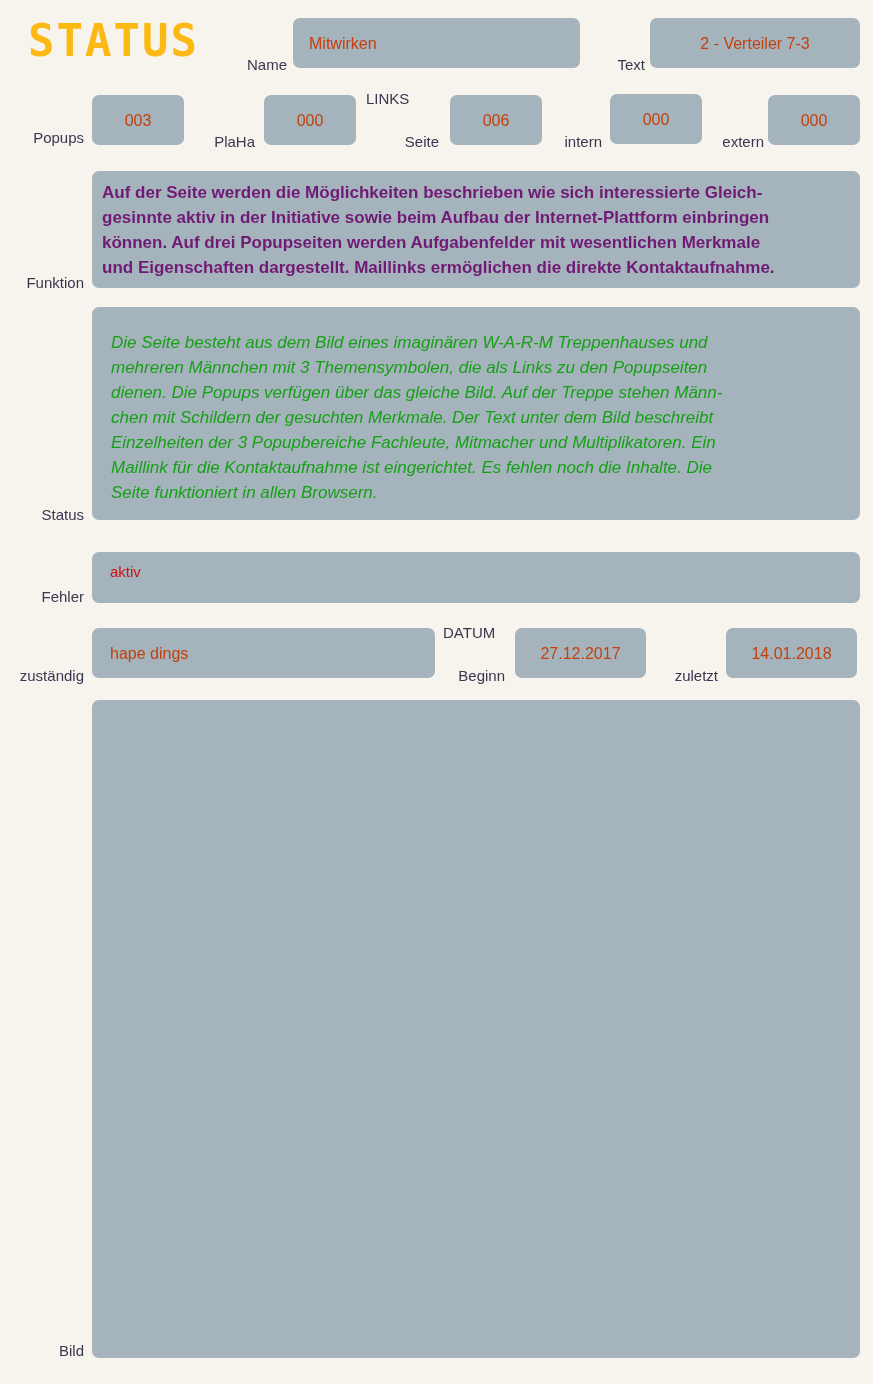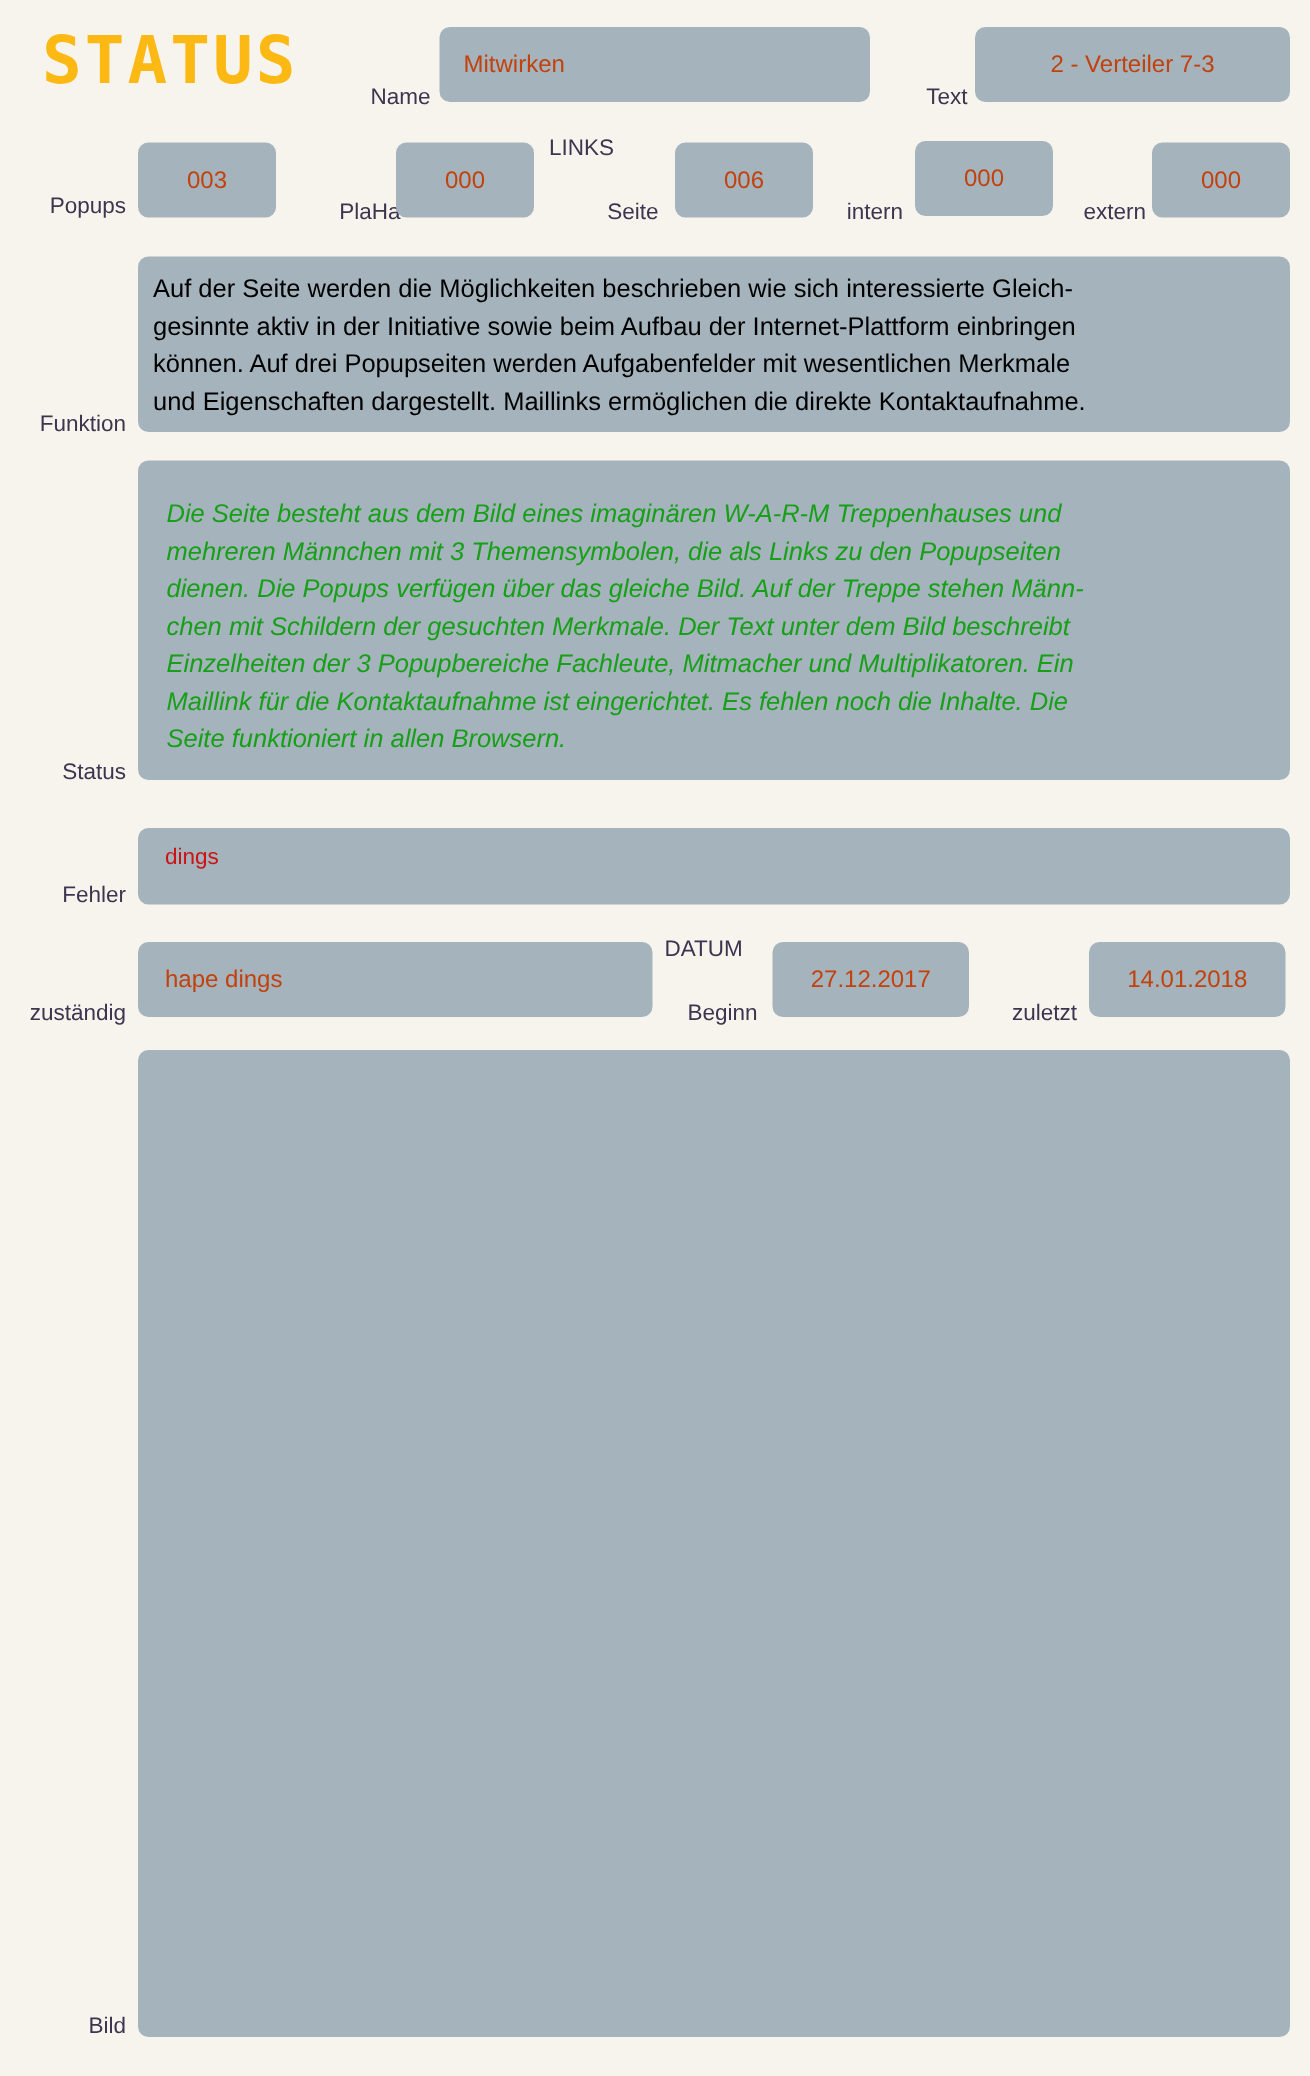--- a/index.html
+++ b/index.html
@@ -60,21 +60,21 @@
     font-family: "DejaVu Sans Mono", monospace;
   }
 
   
   .para {
     position: absolute;
     font-size: 17px;
     line-height: 25px;
     white-space: pre-line;
   }
-  .para.blue  { color: #000000; }
+  .para.blue  { color: #701a75; font-weight: bold; }
   .para.green { color: #17a017; }
   .para.red   { color: #cc1414; font-size: 15px; }
 </style>
 </head>
 <body>
 
 <div class="page">
 
   <div id="status-title">STATUS</div>
 
@@ -85,21 +85,21 @@
   <div class="lbl r" style="left:590px; top:57px; width:55px;">Text</div>
   <div class="box" style="left:650px; top:18px; width:210px; height:50px;"></div>
   <div class="val center" style="left:650px; top:36px; width:210px;">2 - Verteiler 7-3</div>
 
   <div class="lbl" style="left:366px; top:91px;">LINKS</div>
 
   <div class="lbl r" style="left:20px; top:130px; width:64px;">Popups</div>
   <div class="box" style="left:92px; top:95px; width:92px; height:50px;"></div>
   <div class="val center" style="left:92px; top:113px; width:92px;">003</div>
 
-  <div class="lbl r" style="left:207px; top:134px; width:48px;margin-left:12px;">PlaHa</div>
+  <div class="lbl r" style="left:207px; top:134px; width:48px;">PlaHa</div>
   <div class="box" style="left:264px; top:95px; width:92px; height:50px;"></div>
   <div class="val center" style="left:264px; top:113px; width:92px;">000</div>
 
   <div class="lbl r" style="left:393px; top:134px; width:46px;">Seite</div>
   <div class="box" style="left:450px; top:95px; width:92px; height:50px;"></div>
   <div class="val center" style="left:450px; top:113px; width:92px;">006</div>
 
   <div class="lbl r" style="left:550px; top:134px; width:52px;">intern</div>
   <div class="box" style="left:610px; top:94px; width:92px; height:50px;"></div>
   <div class="val center" style="left:610px; top:112px; width:92px;">000</div>
@@ -120,21 +120,21 @@
   <div class="para green" style="left:111px; top:330px; width:740px;font-style:italic;">Die Seite besteht aus dem Bild eines imaginären W-A-R-M Treppenhauses und
 mehreren Männchen mit 3 Themensymbolen, die als Links zu den Popupseiten
 dienen. Die Popups verfügen über das gleiche Bild. Auf der Treppe stehen Männ-
 chen mit Schildern der gesuchten Merkmale. Der Text unter dem Bild beschreibt
 Einzelheiten der 3 Popupbereiche Fachleute, Mitmacher und Multiplikatoren. Ein
 Maillink für die Kontaktaufnahme ist eingerichtet. Es fehlen noch die Inhalte. Die
 Seite funktioniert in allen Browsern.</div>
 
   <div class="lbl r" style="left:10px; top:589px; width:74px;">Fehler</div>
   <div class="box" style="left:92px; top:552px; width:768px; height:51px;"></div>
-  <div class="para red" style="left:110px; top:559px; width:740px;">dings</div>
+  <div class="para red" style="left:110px; top:559px; width:740px;">aktiv</div>
 
   <div class="lbl r" style="left:6px; top:668px; width:78px;">zuständig</div>
   <div class="box" style="left:92px; top:628px; width:343px; height:50px;"></div>
   <div class="val" style="left:110px; top:646px;">hape dings</div>
 
   <div class="lbl" style="left:443px; top:625px;">DATUM</div>
 
   <div class="lbl r" style="left:447px; top:668px; width:58px;text-align:right;">Beginn</div>
   <div class="box" style="left:515px; top:628px; width:131px; height:50px;"></div>
   <div class="val center" style="left:515px; top:646px; width:131px;">27.12.2017</div>

